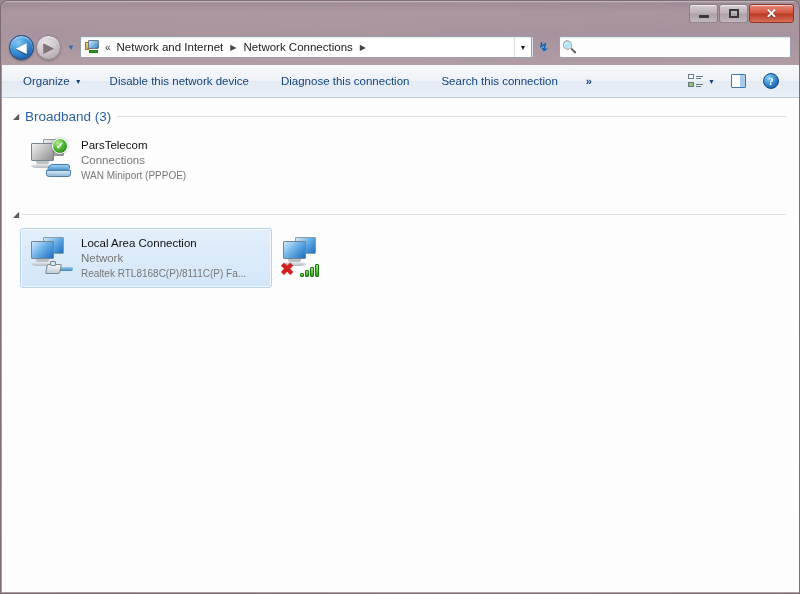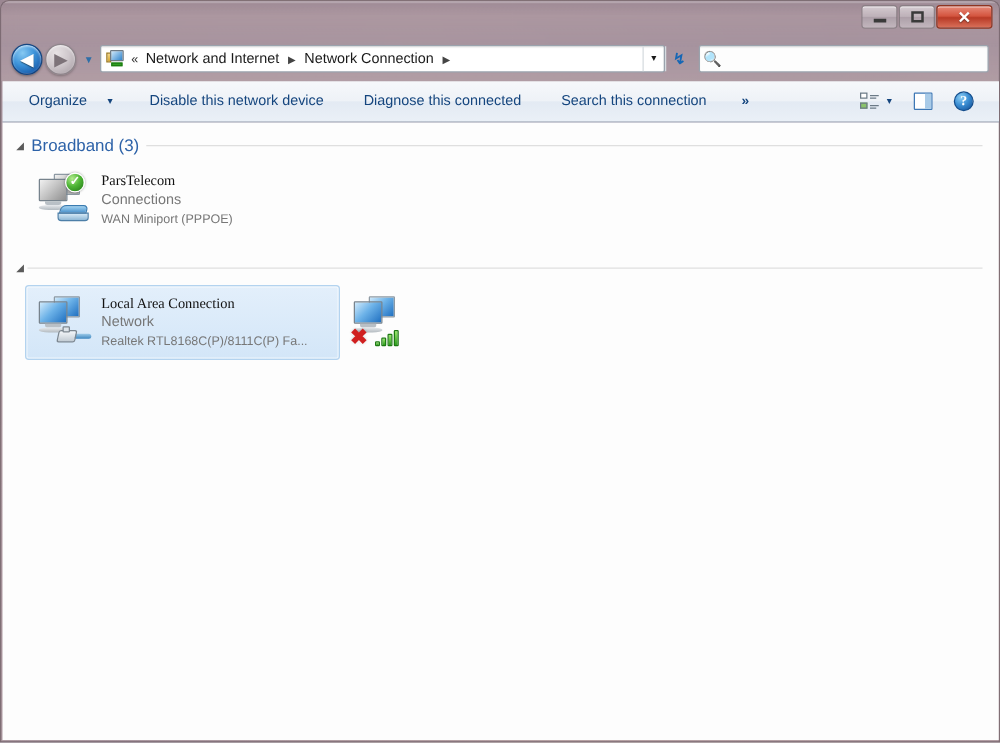--- a/index.html
+++ b/index.html
@@ -152,21 +152,21 @@
   
   #toolbar {
     position: absolute; left: 1px; top: 64px; width: 798px; height: 33px;
     background: linear-gradient(180deg, #f6f8fb 0%, #eef2f7 50%, #e3eaf3 51%, #eaf0f7 100%);
     border-bottom: 1px solid #bfccd9;
     display: flex; align-items: center; z-index: 20;
   }
   .tb-item {
     font-size: 11.5px; color: #14457e;
     padding: 5px 9px; white-space: nowrap;
-    display: flex; align-items: center; gap: 15px;
+    display: flex; align-items: center; gap: 5px;
     border: 1px solid transparent; border-radius: 2px;
   }
   .tb-caret { font-size: 7px; color: #14457e; }
   #tb-organize { margin-left: 11px; }
   #tb-disable { margin-left: 8px; }
   #tb-diagnose { margin-left: 12px; }
   #tb-rename { margin-left: 12px; }
   #tb-more {
     margin-left: 10px; font-size: 11px; color: #14457e;
     font-weight: bold; padding: 5px 7px;
@@ -230,21 +230,21 @@
   .conn-item.selected {
     background: linear-gradient(180deg, #e3effb 0%, #d3e6f8 100%);
     border: 1px solid #b3d3ef;
     box-shadow: inset 0 0 0 1px rgba(255,255,255,0.65);
   }
 
   .conn-icon { width: 50px; height: 44px; flex: none; position: relative; }
   .conn-text { padding-left: 5px; padding-top: 1px; min-width: 0; }
   .conn-name {
     font-size: 11.5px; color: #111; white-space: nowrap;
-    line-height: 15px; font-weight: normal; font-family: Liberation Serif, serif;
+    line-height: 15px; font-weight: normal;
   }
   .conn-status {
     font-size: 11.5px; color: #777; white-space: nowrap; line-height: 15px;
   }
   .conn-device {
     font-size: 10px; color: #777; white-space: nowrap; line-height: 15px;
   }
 
   
   .mon-back, .mon-front {
@@ -387,21 +387,21 @@
 
     <div id="addr-bar">
       <div id="addr-icon">
         <div class="ai-side"></div>
         <div class="ai-mon"></div>
         <div class="ai-base"></div>
       </div>
       <span class="crumb-sep-dbl">«</span>
       <span class="crumb">Network and Internet</span>
       <span class="crumb-arrow">▶</span>
-      <span class="crumb">Network Connection</span>
+      <span class="crumb">Network Connections</span>
       <span class="crumb-arrow">▶</span>
       <div id="addr-spacer"></div>
       <div id="addr-dropdown">
         <span>▼</span>
       </div>
     </div>
 
     <div id="addr-refresh">
       <span>↯</span>
     </div>
@@ -413,21 +413,21 @@
 
   <div id="toolbar">
     <div class="tb-item" id="tb-organize">
       <span>Organize</span>
       <span class="tb-caret">▼</span>
     </div>
     <div class="tb-item" id="tb-disable">
       <span>Disable this network device</span>
     </div>
     <div class="tb-item" id="tb-diagnose">
-      <span>Diagnose this connected</span>
+      <span>Diagnose this connection</span>
     </div>
     <div class="tb-item" id="tb-rename">
       <span>Search this connection</span>
     </div>
     <div class="tb-item" id="tb-more">
       <span>»</span>
     </div>
 
     <div id="tb-right">
       <div class="tb-item" id="tb-viewbtn">

